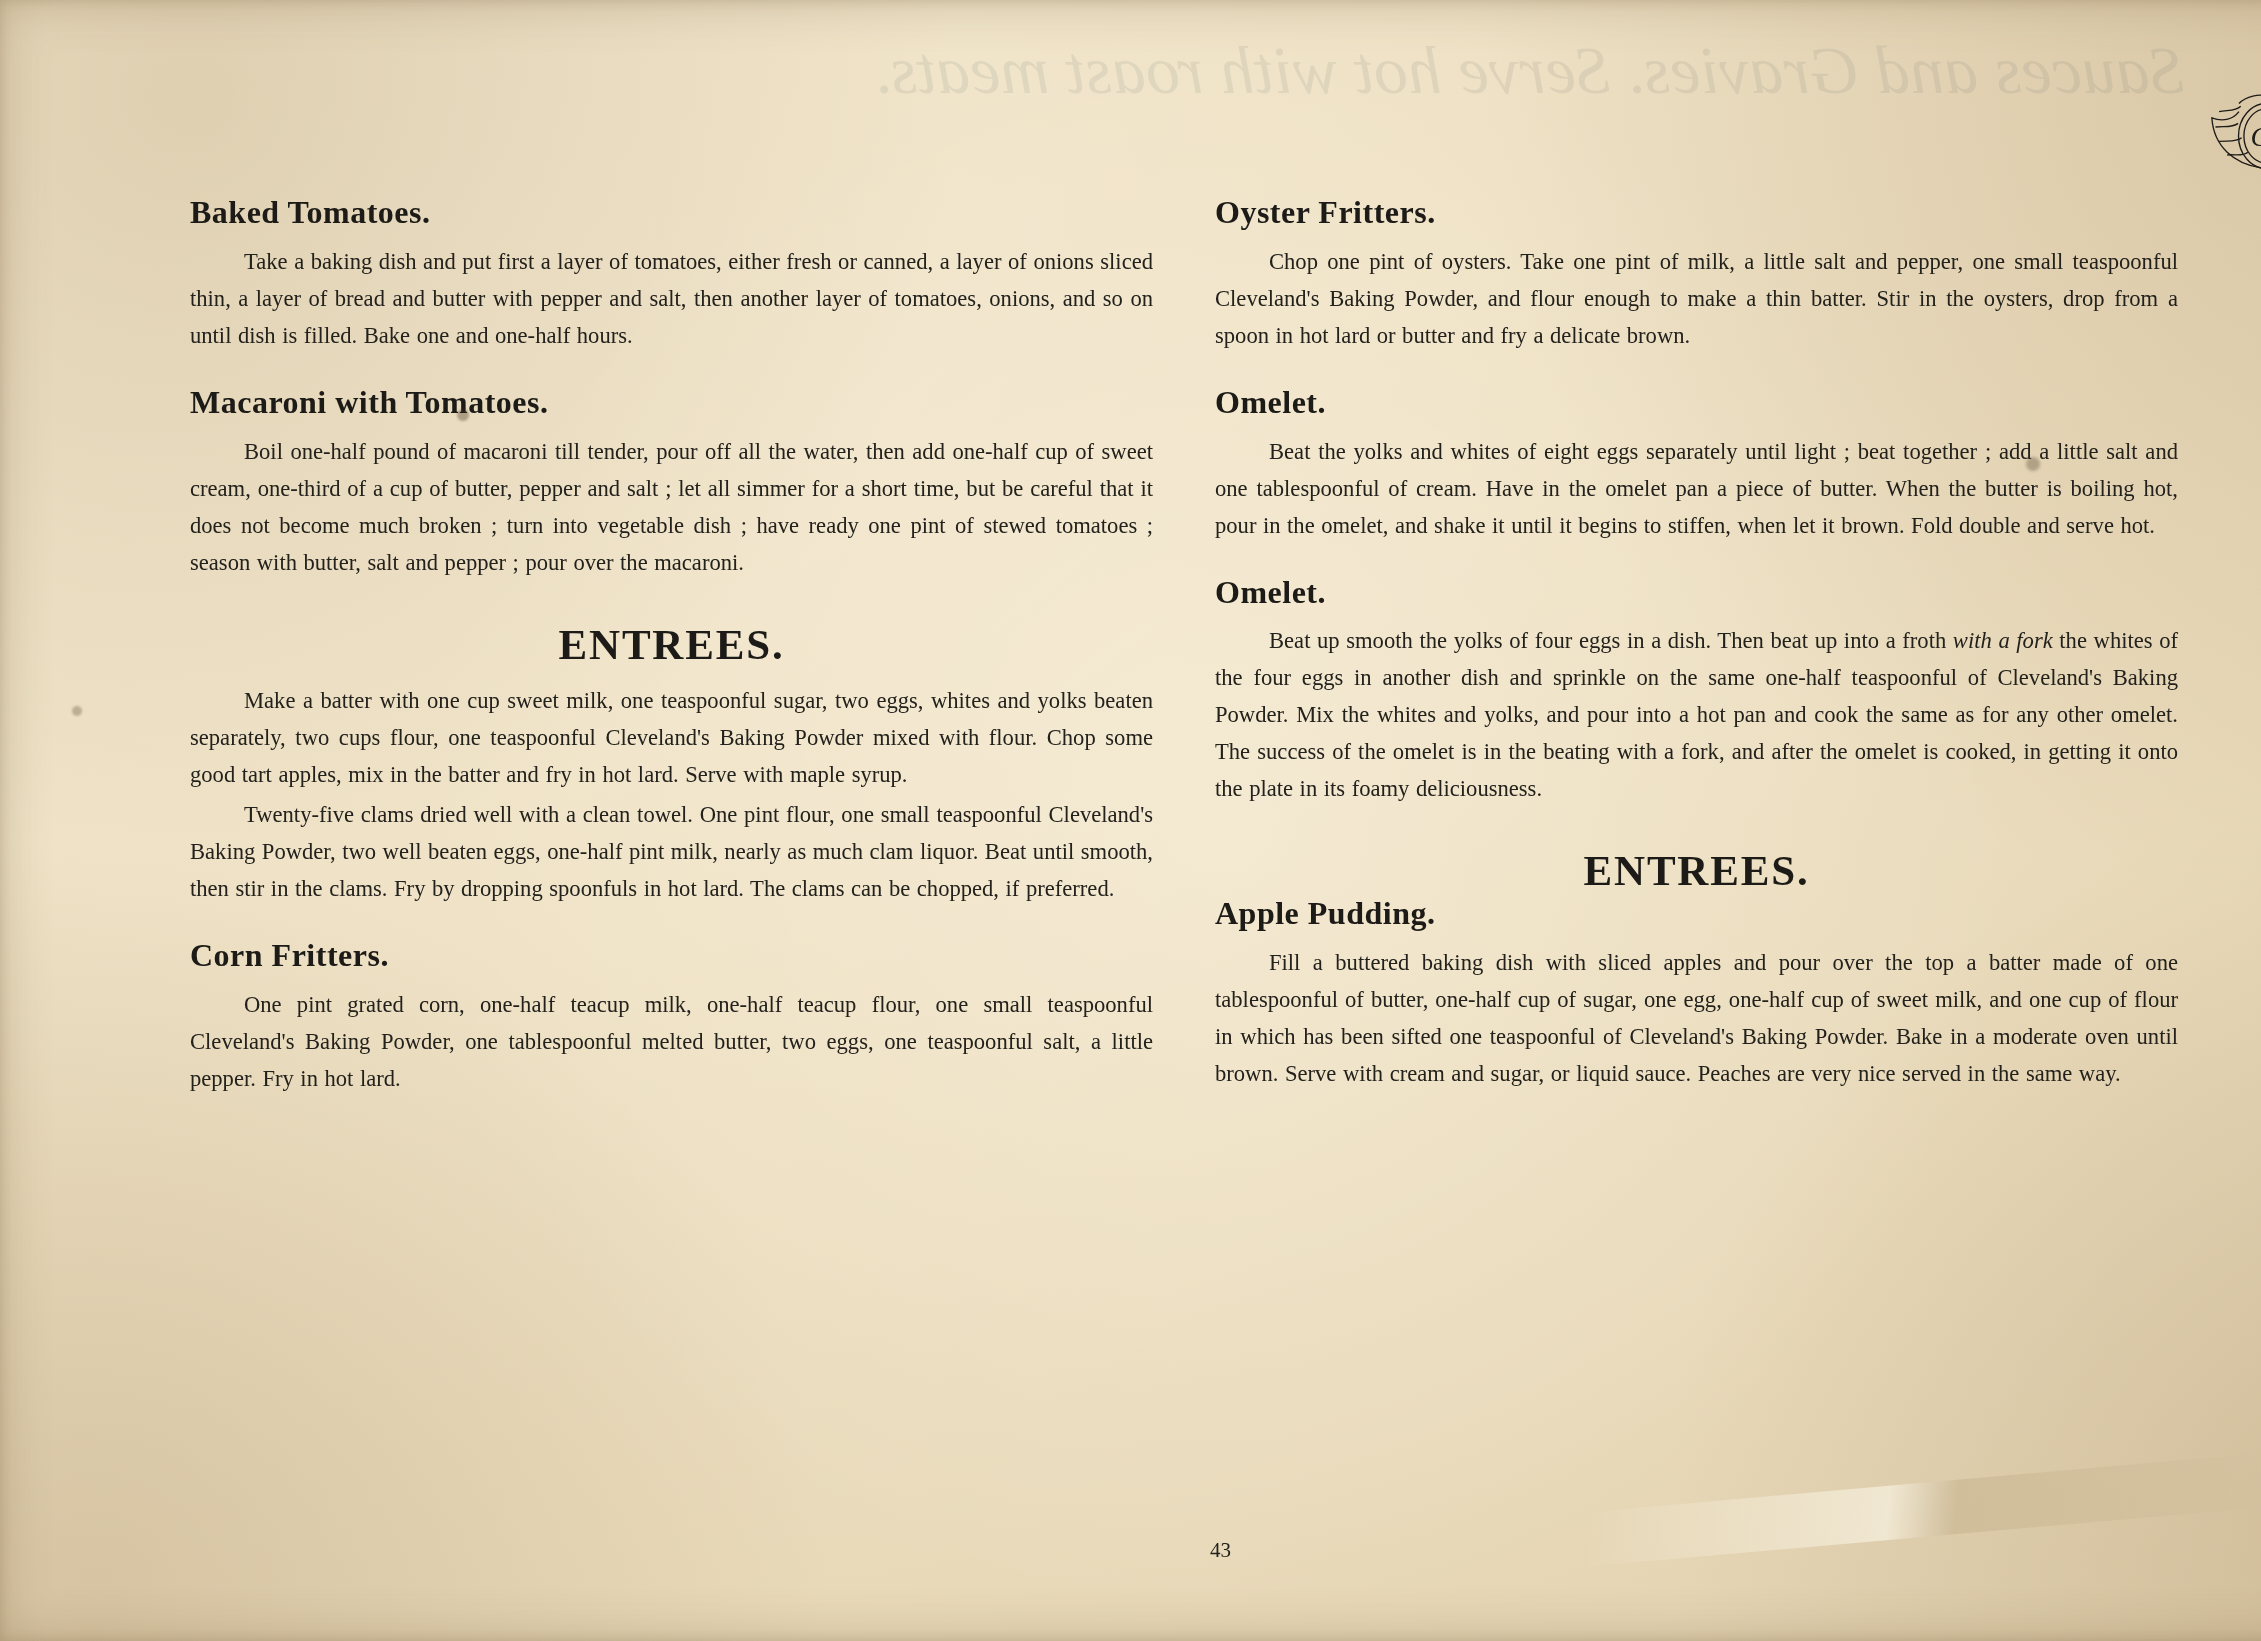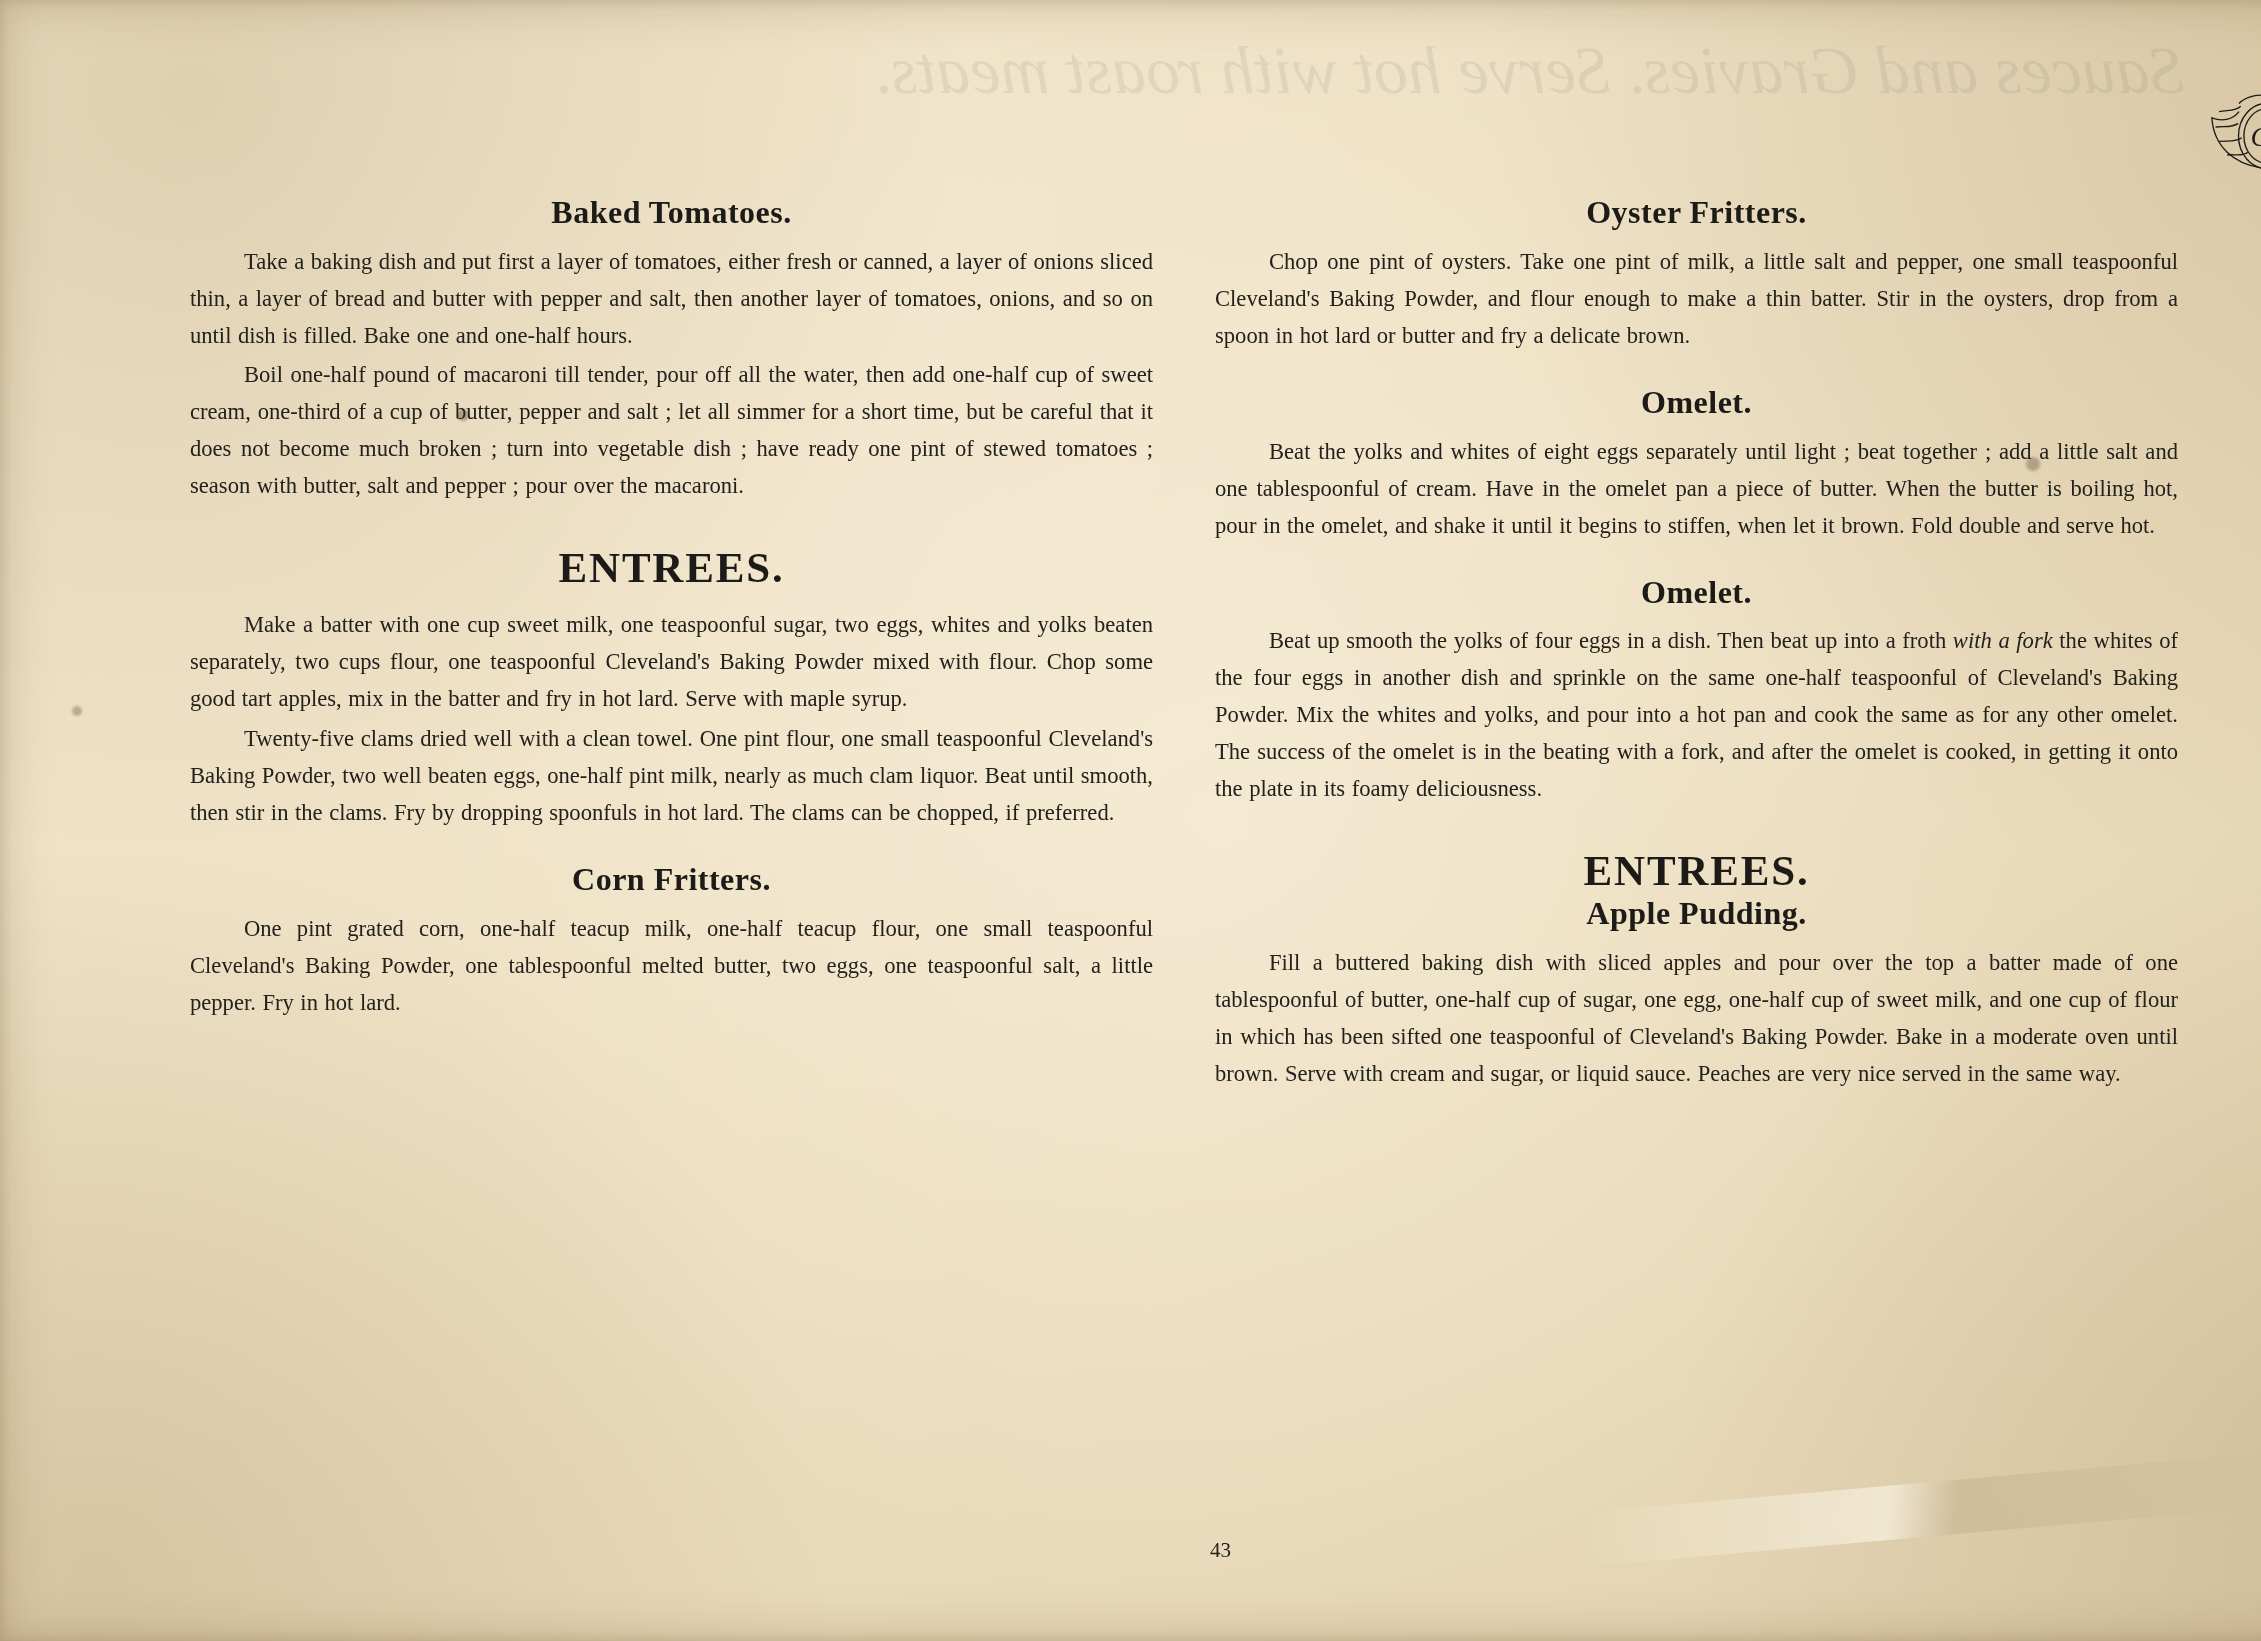--- a/index.html
+++ b/index.html
@@ -80,21 +80,21 @@
     font-size: 43px;
     letter-spacing: 1.8px;
     text-align: center;
     margin: 39px 0 13.6px 0;
     color: #1d1b17;
   }
   h2.recipe {
     font-family: "Liberation Serif", serif;
     font-weight: 700;
     font-size: 32px;
-    text-align: center;
+    text-align: left;
     margin: 30px 0 11.8px 0;
     color: #1d1b17;
     letter-spacing: 0.5px;
   }
   h2.recipe.first { margin-top: 0; }
   .byline {
     text-align: center;
     font-size: 20px;
     letter-spacing: 0.5px;
     margin: -3.6px 0 10px 0;
@@ -178,20 +178,21 @@
         <text x="150" y="172">C</text>
         <text x="182" y="172">A</text>
       </g>
     </svg>
 
     <div class="col col-left">
 
       <h2 class="recipe first">Baked Tomatoes.</h2>
       <p class="body">Take a baking dish and put first a layer of tomatoes, either fresh or canned, a layer of onions sliced thin, a layer of bread and butter with pepper and salt, then another layer of tomatoes, onions, and so on until dish is filled.   Bake one and one-half hours.</p>
 
+      <h2 class="recipe">Macaroni with Tomatoes.</h2>
       <p class="body">Boil one-half pound of macaroni till tender, pour off all the water, then add one-half cup of sweet cream, one-third of a cup of butter, pepper and salt ; let all simmer for a short time, but be careful that it does not become much broken ; turn into vegetable dish ; have ready one pint of stewed tomatoes ; season with butter, salt and pepper ; pour over the macaroni.</p>
 
       <h1 class="section">ENTREES.</h1>
 
       <p class="body">Make a batter with one cup sweet milk, one teaspoonful sugar, two eggs, whites and yolks beaten separately, two cups flour, one teaspoonful Cleveland's Baking Powder mixed with flour.  Chop some good tart apples, mix in the batter and fry in hot lard.  Serve with maple syrup.</p>
 
       <p class="body">Twenty-five clams dried well with a clean towel.  One pint flour, one small teaspoonful Cleveland's Baking Powder, two well beaten eggs, one-half pint milk, nearly as much clam liquor.  Beat until smooth, then stir in the clams.  Fry by dropping spoonfuls in hot lard.  The clams can be chopped, if preferred.</p>
 
       <h2 class="recipe">Corn Fritters.</h2>
       <p class="body">One pint grated corn, one-half teacup milk, one-half teacup flour, one small teaspoonful Cleveland's Baking Powder, one tablespoonful melted butter, two eggs, one teaspoonful salt, a little pepper.  Fry in hot lard.</p>

